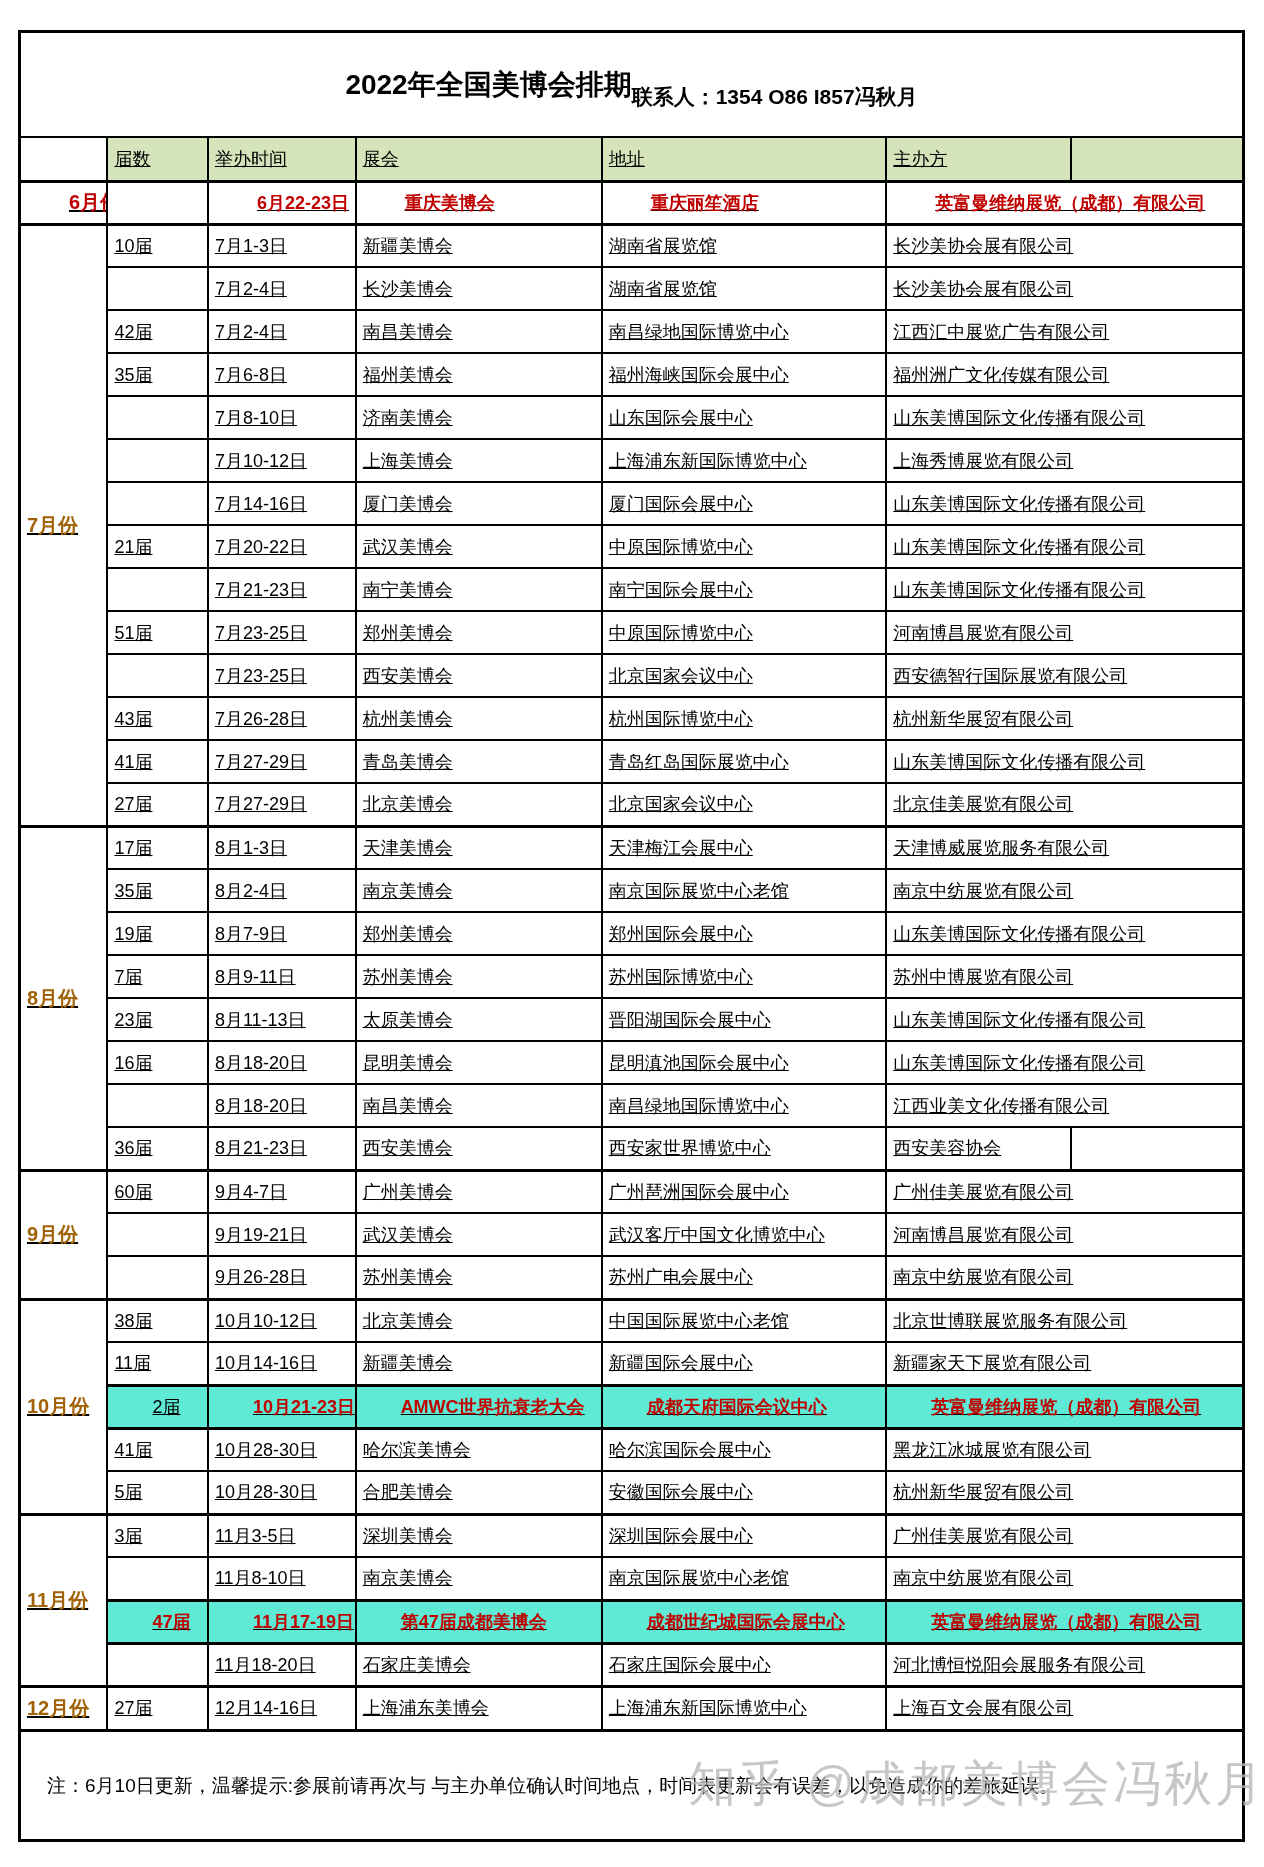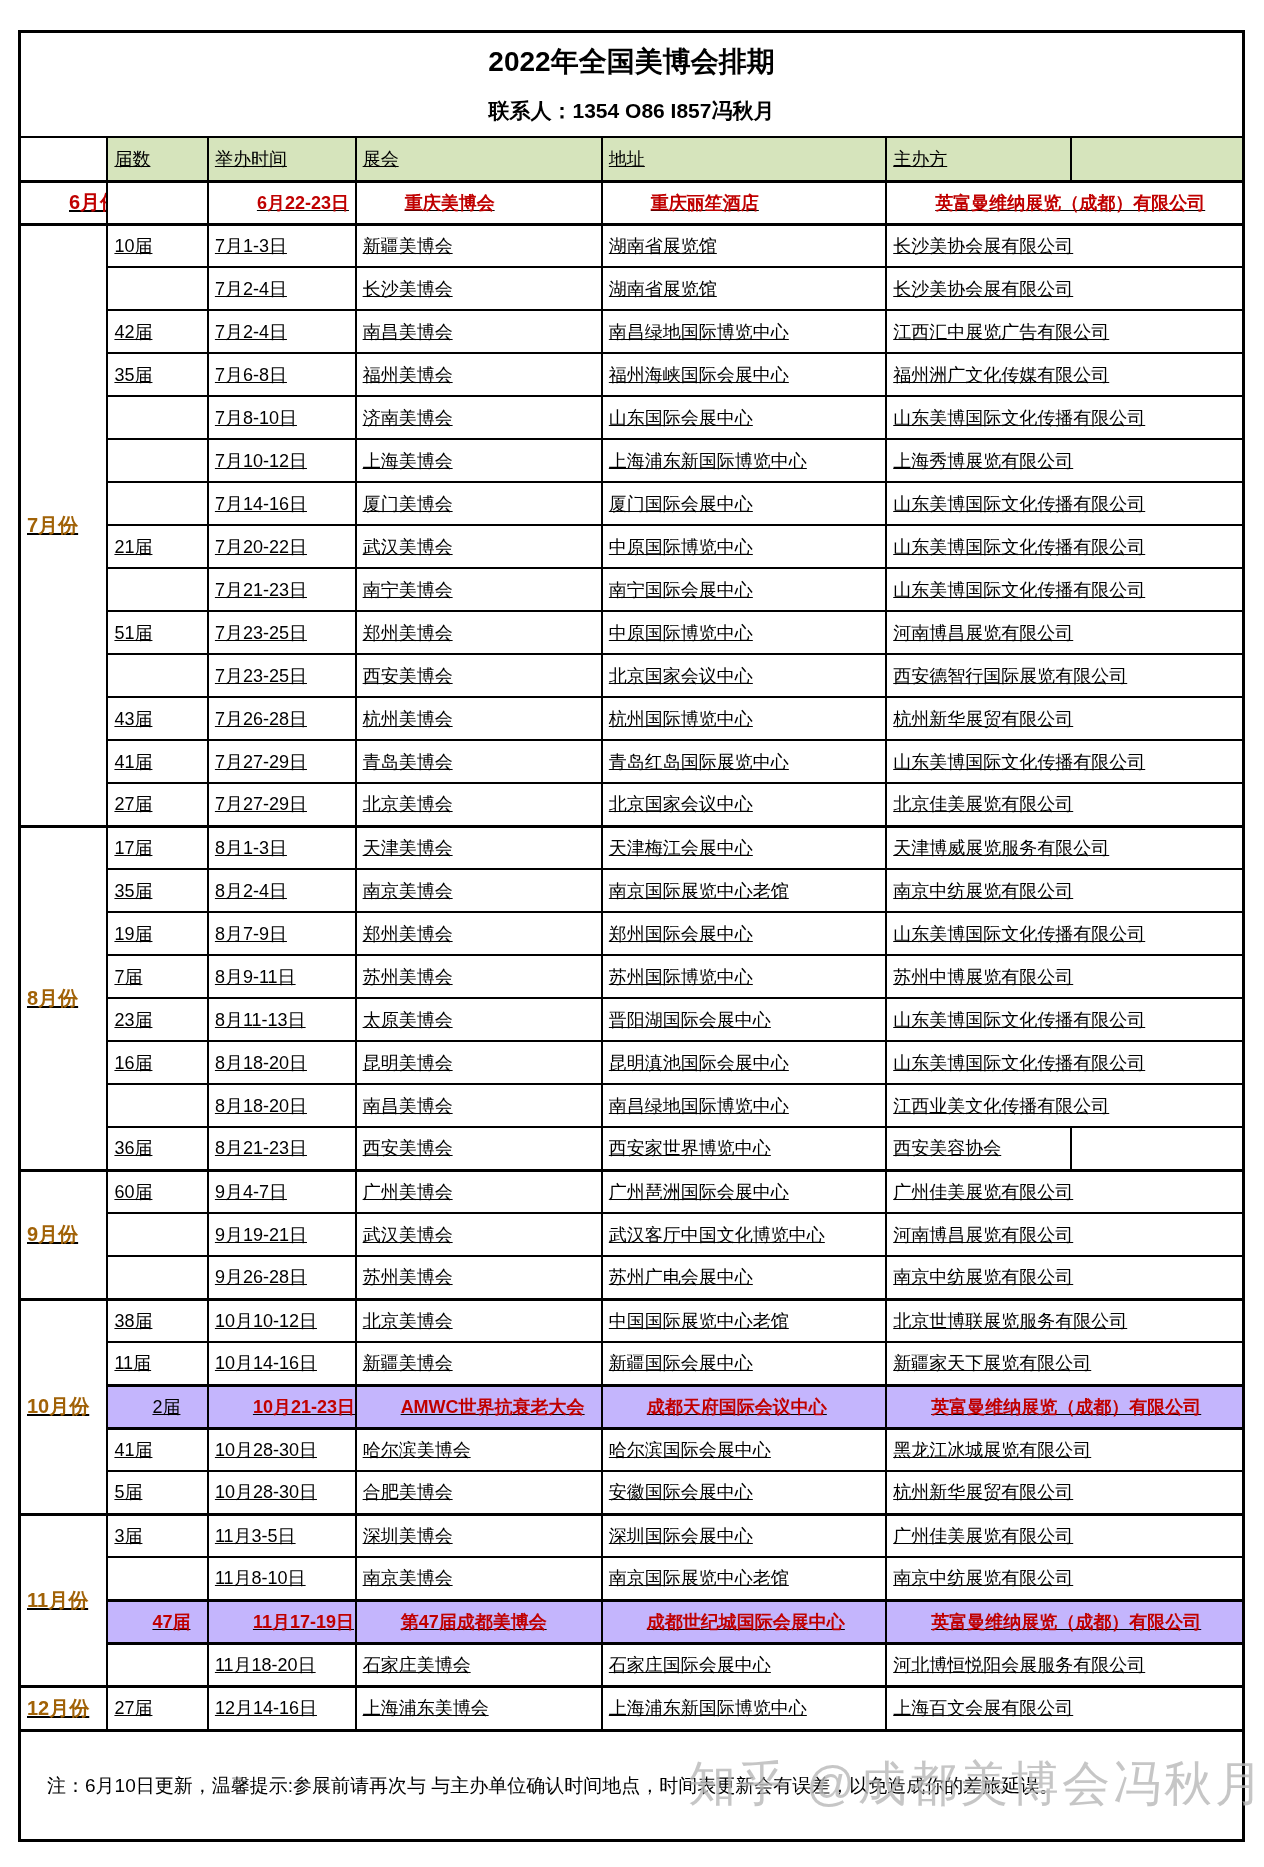--- a/index.html
+++ b/index.html
@@ -13,21 +13,21 @@
   }
   .sheet {
     position:absolute; left:18px; top:30px;
     width:1227px;
     box-sizing:border-box;
     border:3px solid #000;
     background:#fff;
   }
   .titlebox {
     height:103px;
-    display:flex; flex-direction:column;
+    display:flex; flex-direction:row;
     align-items:center; justify-content:center;
     border-bottom:2px solid #000;
   }
   .main-title { font-size:28px; font-weight:700; line-height:1; }
   .sub-title  { font-size:21px; font-weight:700; margin-top:24px; line-height:1; }
 
   table.schedule {
     width:100%;
     border-collapse:collapse;
     border-style:hidden; 
@@ -50,21 +50,21 @@
     background:#d6e4bc;
     font-size:20px; font-weight:700;
     height:40px;
   }
   thead td.corner { background:#ffffff; }
   thead th.extra  { background:#d6e4bc; }
 
   tr.block-start td { border-top:3px solid #000; }
   tr.red td   { color:#c00000; font-weight:700;padding-left:48px; }
   tr.green td {
-    background:#c4b5fd;
+    background:#5eead4;
     color:#c00000; font-weight:700;
     border-top:3px solid #000;
     border-bottom:3px solid #000;
     padding-left:44px;
   }
   tr.green td.black-text { color:#000; font-weight:400; }
   tr td.month-cell {
     color:#a16207; font-weight:700; font-size:20px;
     background:#fff; vertical-align:middle;
   }

